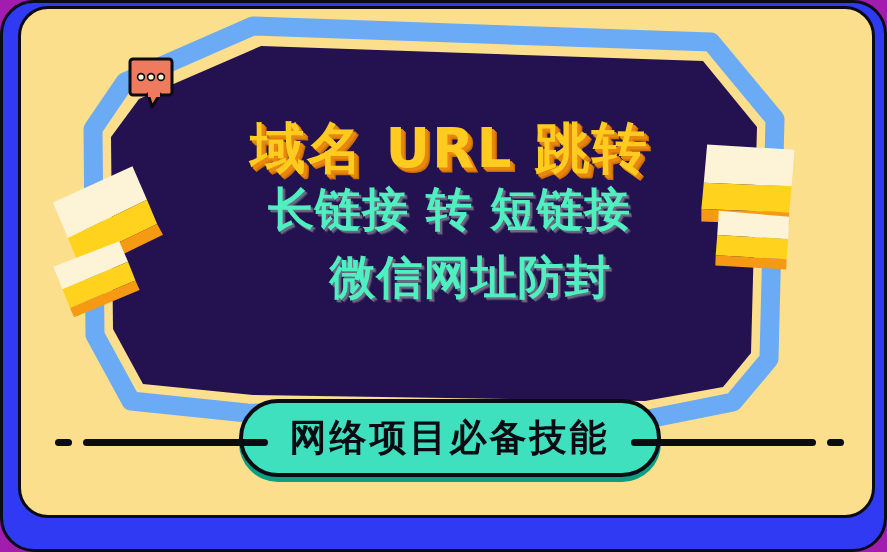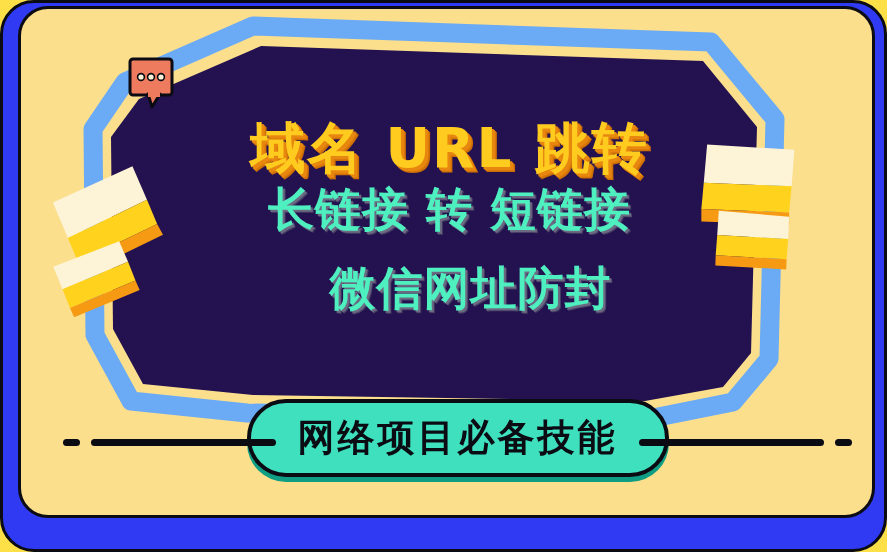--- a/index.html
+++ b/index.html
@@ -8,21 +8,21 @@
     background: #ffffff;
   }
   body {
     font-family: "Liberation Sans", sans-serif;
   }
   #poster {
     position: relative;
     width: 887px;
     height: 552px;
     overflow: hidden;
-    background: #fde047;
+    background: #a21caf;
   }
   
   .frame-outline {
     position: absolute;
     left: 0; top: 0;
     width: 887px; height: 552px;
     box-sizing: border-box;
     border: 3px solid #0b0b14;
     border-radius: 34px;
     background: #2f3af2;
@@ -82,26 +82,26 @@
     font-weight: bold;
     letter-spacing: 1px;
     color: #4ef0c0;
     text-shadow:
        2px 2px 0 rgba(120,120,140,0.75),
        3px 3px 0 rgba(95,95,115,0.6);
     line-height: 1.28;
     white-space: nowrap;
   }
   .sub1 { }
-  .sub2 { margin-top: 20px; padding-left: 42px; }
+  .sub2 { margin-top: 9px; padding-left: 42px; }
 
   
   .badge-wrap {
     position: absolute;
-    left: 8px;
+    left: 0;
     bottom: 56px;
     width: 857px;
     height: 66px;
     z-index: 8;
   }
   .badge {
     position: absolute;
     left: 50%;
     top: 0;
     transform: translateX(-50%);

